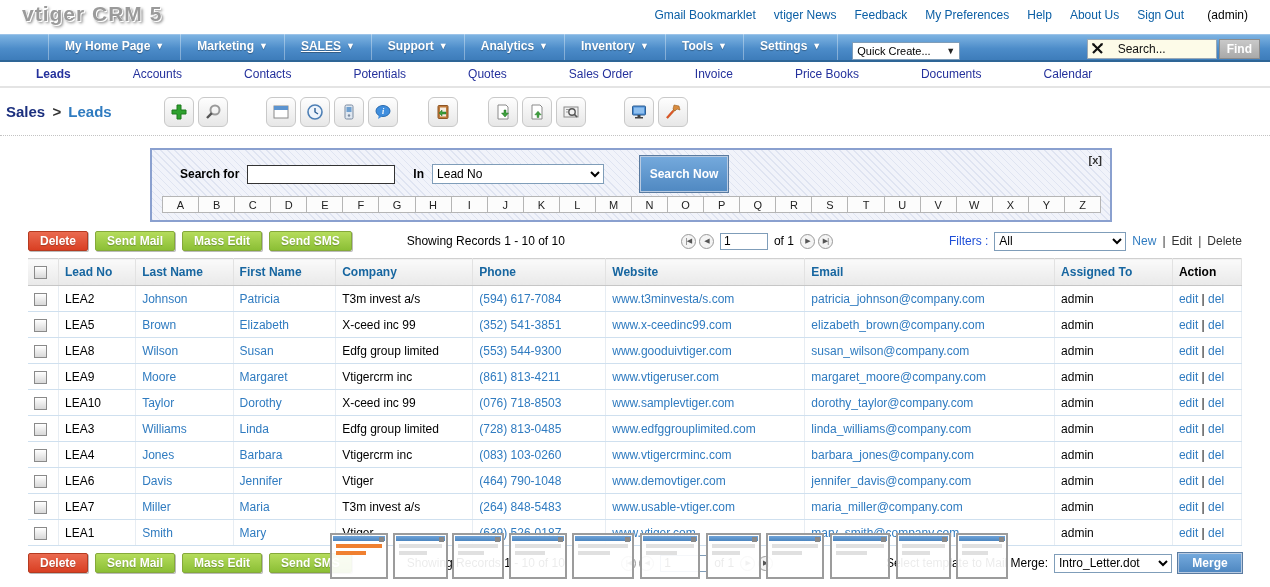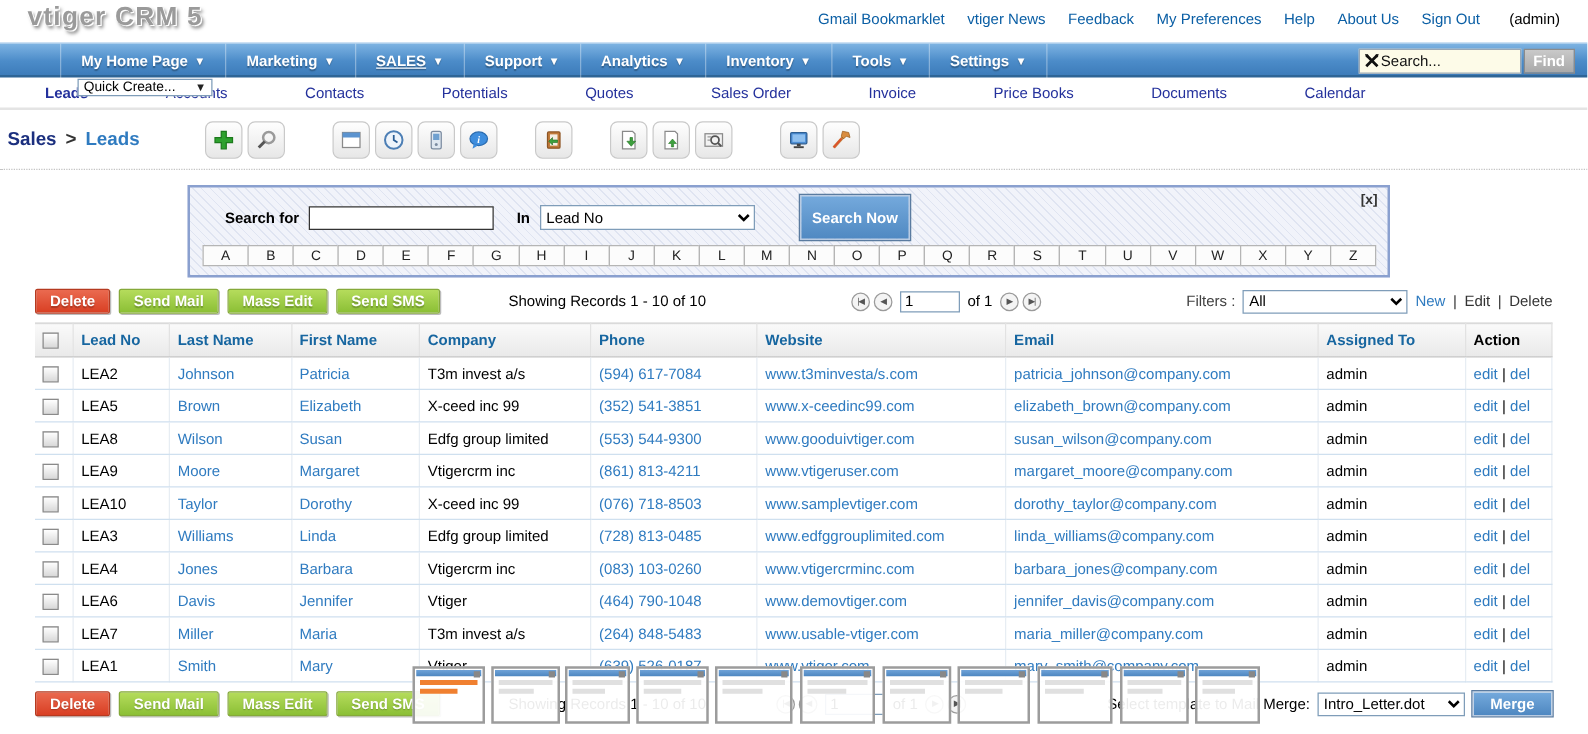--- a/index.html
+++ b/index.html
@@ -11,33 +11,33 @@
   .tophdr { height:34px; display:flex; align-items:flex-start; justify-content:space-between; padding:2px 8px 0 22px; }
   .logo { font-size:21px; font-weight:bold; letter-spacing:1px; color:#9a9a9a;
     text-shadow:-1px -1px 0 #fff, 1px 1px 0 #fff, 2px 2px 3px #777; font-style:normal; }
   .toplinks { display:flex; gap:18px; padding-top:6px; padding-right:14px; }
   .toplinks a { color:#0b5fa5; text-decoration:none; font-size:12px; cursor:pointer; }
   .toplinks .plain { color:#000;margin-left:20px; }
 
   
   .navbar { height:28px; background:linear-gradient(#7db3e2,#4c8cc9 55%,#3d7cba);
     border-top:1px solid #9cc3e8; border-bottom:2px solid #2e6596;
-    display:flex; align-items:flex-start; padding-left:48px; position:relative;flex-direction:column; }
+    display:flex; align-items:flex-end; padding-left:48px; position:relative; }
   .navitem { color:#fff; font-weight:bold; font-size:12px; padding:0 16px; height:28px;
     display:flex; align-items:center; gap:5px; cursor:pointer; border-left:1px solid rgba(255,255,255,.35);
     text-shadow:0 1px 1px rgba(0,0,0,.3); white-space:nowrap; }
   .navitem:last-of-type { border-right:1px solid rgba(255,255,255,.35); }
   .navitem.active .lbl { text-decoration:underline; }
   .navitem .arr { font-size:9px; }
   .quickcreate { margin-left:14px; width:108px; height:18px; background:#fff; border:1px solid #7f9db9;
     display:flex; align-items:center; justify-content:space-between; padding:0 4px; font-size:11px; cursor:pointer; }
   .quickcreate .arr { font-size:9px; color:#222; }
   .navsearch { position:absolute; right:10px; top:4px; display:flex; align-items:center; }
   .navsearch .box { width:130px; height:20px; background:#fdfbe8; border:1px solid #9aa8b5;
-    display:flex; align-items:center; padding:0 3px; gap:1px; }
+    display:flex; align-items:center; padding:0 3px; gap:14px; }
   .navsearch input { border:0; background:transparent; outline:none; width:100px; font-size:12px;
     font-family:"Liberation Sans",sans-serif; color:#111; }
   .findbtn { height:20px; padding:0 7px; margin-left:2px; background:linear-gradient(#c9c9c9,#a9a9a9);
     border:1px solid #8b8b8b; color:#fff; font-weight:bold; font-size:12px; cursor:pointer; }
 
   
   .subnav { height:26px; display:flex; align-items:center; gap:0; border-bottom:2px solid #e4e4e4; background:#fff; }
   .subnav a { color:#24319c; text-decoration:none; font-size:12px; padding:0 26px 0 36px; cursor:pointer; white-space:nowrap; }
   .subnav a:first-child { font-weight:bold; }
 
@@ -86,21 +86,21 @@
   .abtn.green { background:linear-gradient(#b5dc5c,#8bbf35); border-color:#85a93a; }
   .showing { margin-left:48px; font-size:12px; color:#000; }
   .pager { display:flex; align-items:center; margin-left:auto; margin-right:auto; gap:3px; }
   .pbtn { width:15px; height:15px; border:1px solid #9a9a9a; border-radius:50%; background:#f4f4f4;
     display:flex; align-items:center; justify-content:center; font-size:7px; color:#555; cursor:pointer;
     letter-spacing:-1px; }
   .pinput { width:48px; height:17px; border:1px solid #7f9db9; font-size:12px; padding:0 3px; margin:0 3px;
     font-family:"Liberation Sans",sans-serif; }
   .pof { font-size:12px; margin-right:3px; }
   .filters { display:flex; align-items:center; gap:6px; }
-  .filters .flabel { font-size:12px; color:#404040; }
+  .filters .flabel { font-size:12px; color:#1d4ed8; }
   .filters select { width:132px; height:19px; border:1px solid #7f9db9; font-size:12px; background:#fff;
     font-family:"Liberation Sans",sans-serif; }
   .filters a { text-decoration:none; font-size:12px; cursor:pointer; }
   .filters .new { color:#2f7bc0; } .filters .dark { color:#333; }
   .filters .pipe { color:#333; }
 
   
   .lv { position:absolute; left:28px; top:258px; width:1214px; border-collapse:collapse; table-layout:fixed; }
   .lv th { height:27px; background:linear-gradient(#fafafa,#e9e9e9); border-top:1px solid #d0d0d0;
     border-bottom:1px solid #c6c6c6; border-right:1px solid #e2e2e2; text-align:left; padding:0 6px;

